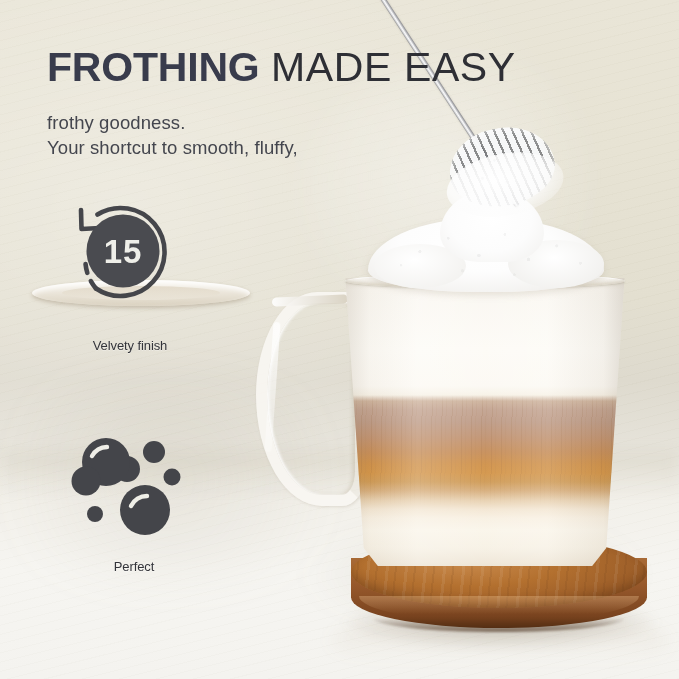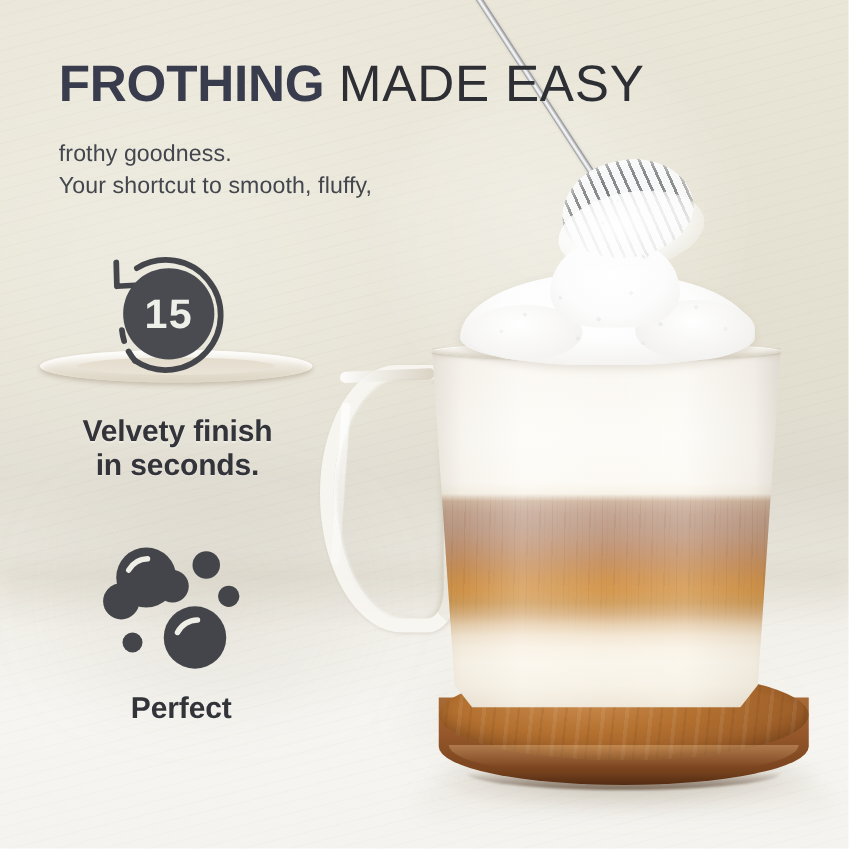--- a/index.html
+++ b/index.html
@@ -94,31 +94,31 @@
     letter-spacing: .1px;
   }
   .subhead span { display: block; }
 
   
   .feature {
     position: absolute;
     text-align: center;
   }
   .feature .f-caption {
-    font-size: 24px;
+    font-size: 13px;
     line-height: 27px;
-    font-weight: 700;
+    font-weight: 400;
     color: #33343a;
     letter-spacing: -0.1px;
     text-shadow: 0 1px 0 rgba(255,255,255,.35);
   }
   .feature .f-caption span { display: block; }
 
-  #feature-timer { left: 32px; top: 196px; width: 220px; }
-  #feature-foam  { left: 35px; top: 425px; width: 220px; }
+  #feature-timer { left: 20px; top: 196px; width: 220px; }
+  #feature-foam  { left: 24px; top: 425px; width: 220px; }
 
   .icon-slot {
     position: relative;
     width: 150px;
     height: 122px;
     margin: 0 auto 14px auto;
   }
   #feature-foam .icon-slot { height: 116px; margin-bottom: 12px; }
 
   
@@ -483,21 +483,20 @@
 
         <path d="M 26 14 L 26.5 33 L 45 32" fill="none" stroke="#45464b" stroke-width="4.6" stroke-linecap="round" stroke-linejoin="round"></path>
 
         <circle cx="68" cy="55" r="36.5" fill="#4a4b50"></circle>
 
         <text x="68" y="55" text-anchor="middle" dominant-baseline="central" font-family="'Liberation Sans', sans-serif" font-size="33" font-weight="700" letter-spacing="1" fill="#efefe9">15</text>
       </svg>
     </div>
     <div class="f-caption">
       <span>Velvety finish</span>
-      <span>in seconds.</span>
     </div>
   </div>
 
   <div class="feature" id="feature-foam">
     <div class="icon-slot">
       <svg width="150" height="116" viewBox="0 0 150 116">
         <g fill="#44454a">
 
           <circle cx="68" cy="44" r="13"></circle>
 

